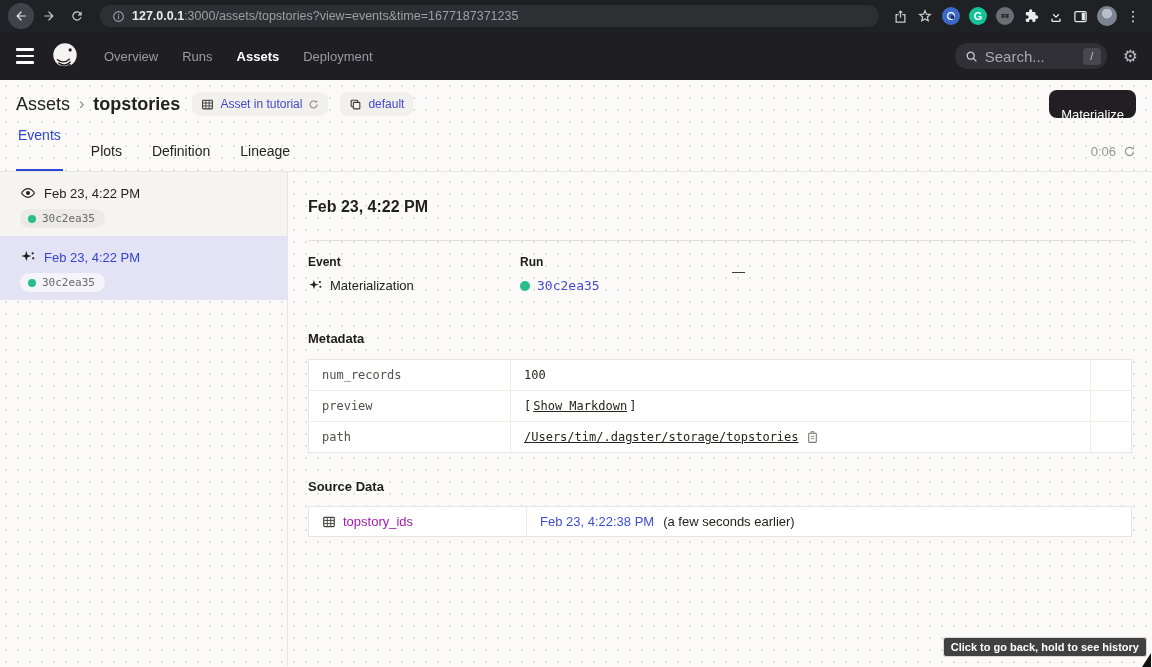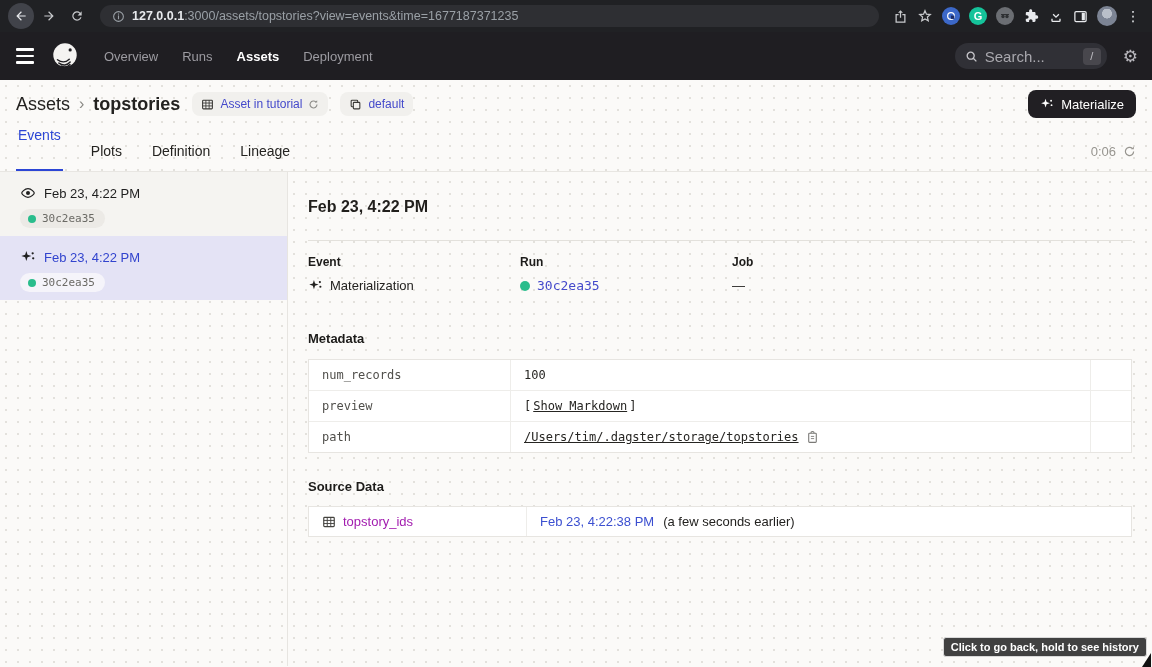--- a/index.html
+++ b/index.html
@@ -49,21 +49,21 @@
   .crumb-root { font-size:18px; color:#232220; }
   .crumb-sep { font-size:16px; color:#8a8985; margin:0 9px; }
   .crumb-leaf { font-size:18px; font-weight:700; color:#232220; }
   .badge { display:inline-flex; align-items:center; gap:6px; height:24px;
     background:#f1f0ed; border-radius:8px; padding:0 9px; margin-left:12px;
     font-size:12px; color:#4449cb; cursor:pointer; }
   .badge .bicon { color:#3a3936; display:flex; }
   .badge .brefresh { color:#8d8c88; display:flex; }
   .materialize-btn { margin-left:auto; display:inline-flex; align-items:center; gap:7px;
     background:#211f23; color:#fff; font-size:13px; height:28px; padding:10px 12px;
-    border:none; border-radius:8px; cursor:pointer; font-family:inherit; }
+    border:none; border-radius:8px; cursor:pointer; font-family:inherit;flex-direction:column; }
 
   .tabs-row { height:44px; display:flex; align-items:flex-end; padding:0 16px;
     border-bottom:1px solid #e8e6e2; }
   .tab { font-size:14px; color:#242320; padding:0 2px 12px; margin-right:26px; cursor:pointer; }
   .tab.active { color:#2c46d5; border-bottom:2px solid #2c46d5; padding-bottom:26px; }
   .timer { margin-left:auto; display:flex; align-items:center; gap:7px;
     color:#97958f; font-size:13px; padding-bottom:12px; }
   .timer svg { display:block; }
 
   .content { display:flex; height:494px; }
@@ -321,21 +321,20 @@
           </div>
         </div>
         <div class="col">
           <div class="col-label">Run</div>
           <div class="col-value">
             <span class="gdot" style="width:10px;height:10px"></span>
             <span class="run-link">30c2ea35</span>
           </div>
         </div>
         <div class="col">
-          <div class="col-label">Job</div>
           <div class="col-value">
               <span>—</span>
             </div>
         </div>
       </div>
 
       <div class="meta-section">
         <div class="section-head">Metadata</div>
         <div class="kv-table">
           <div class="kv-key">num_records</div>

